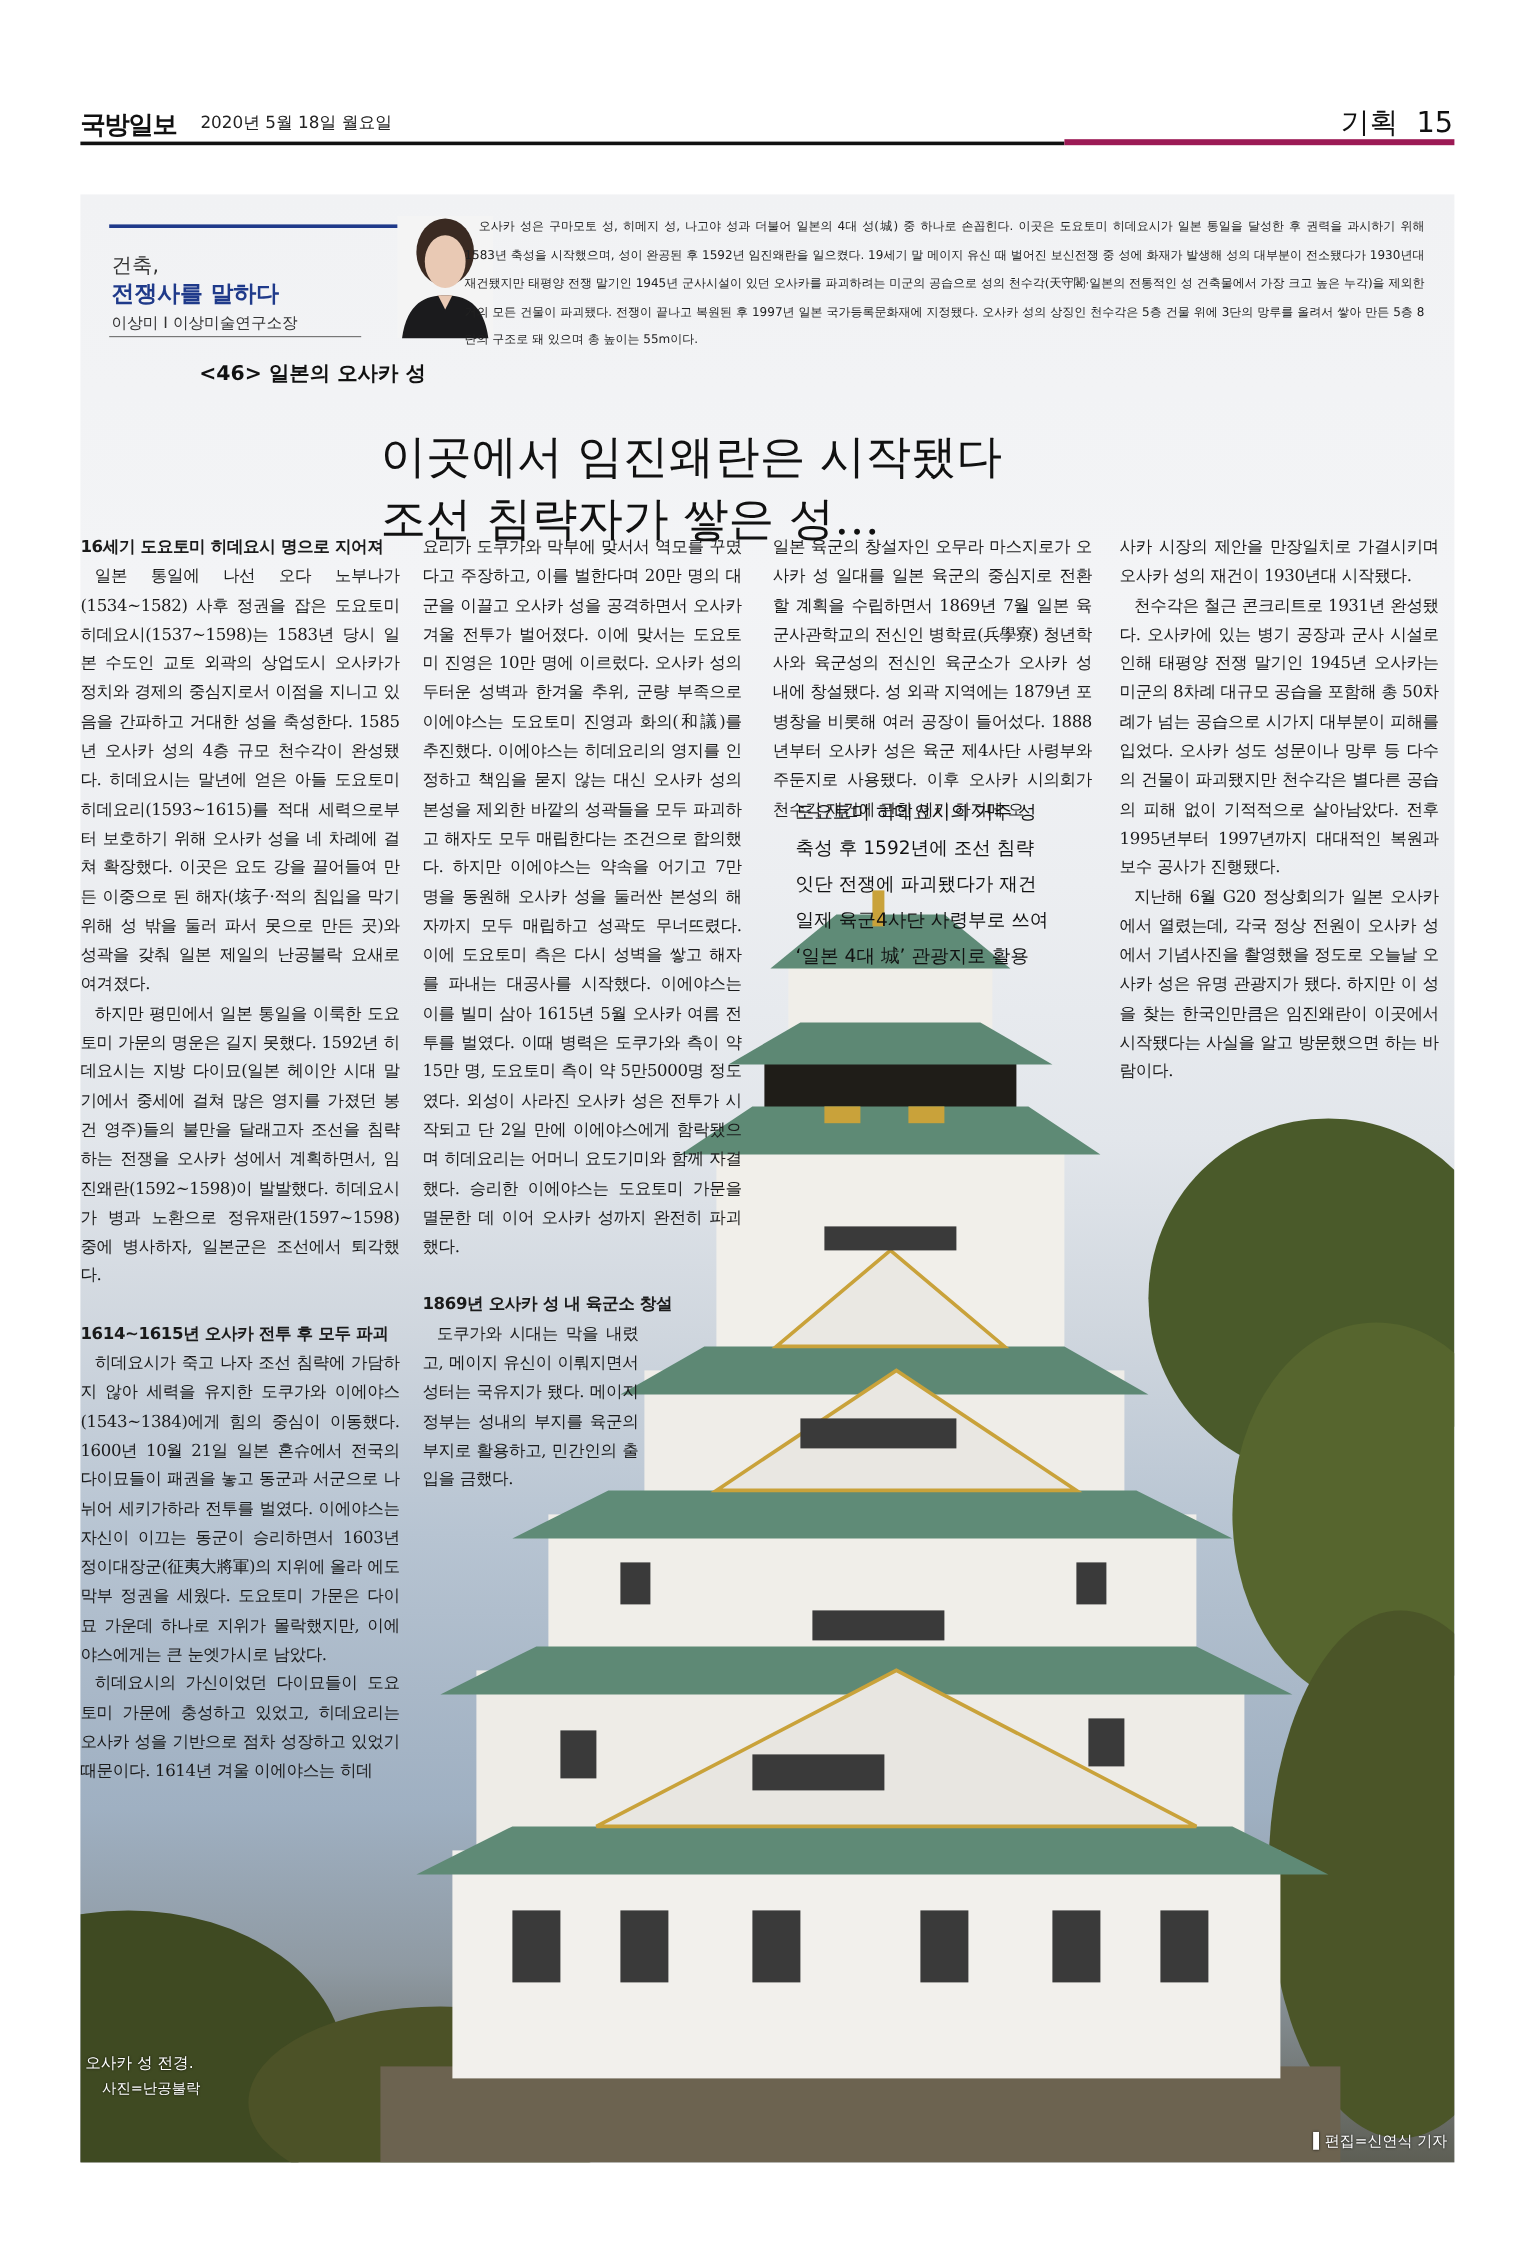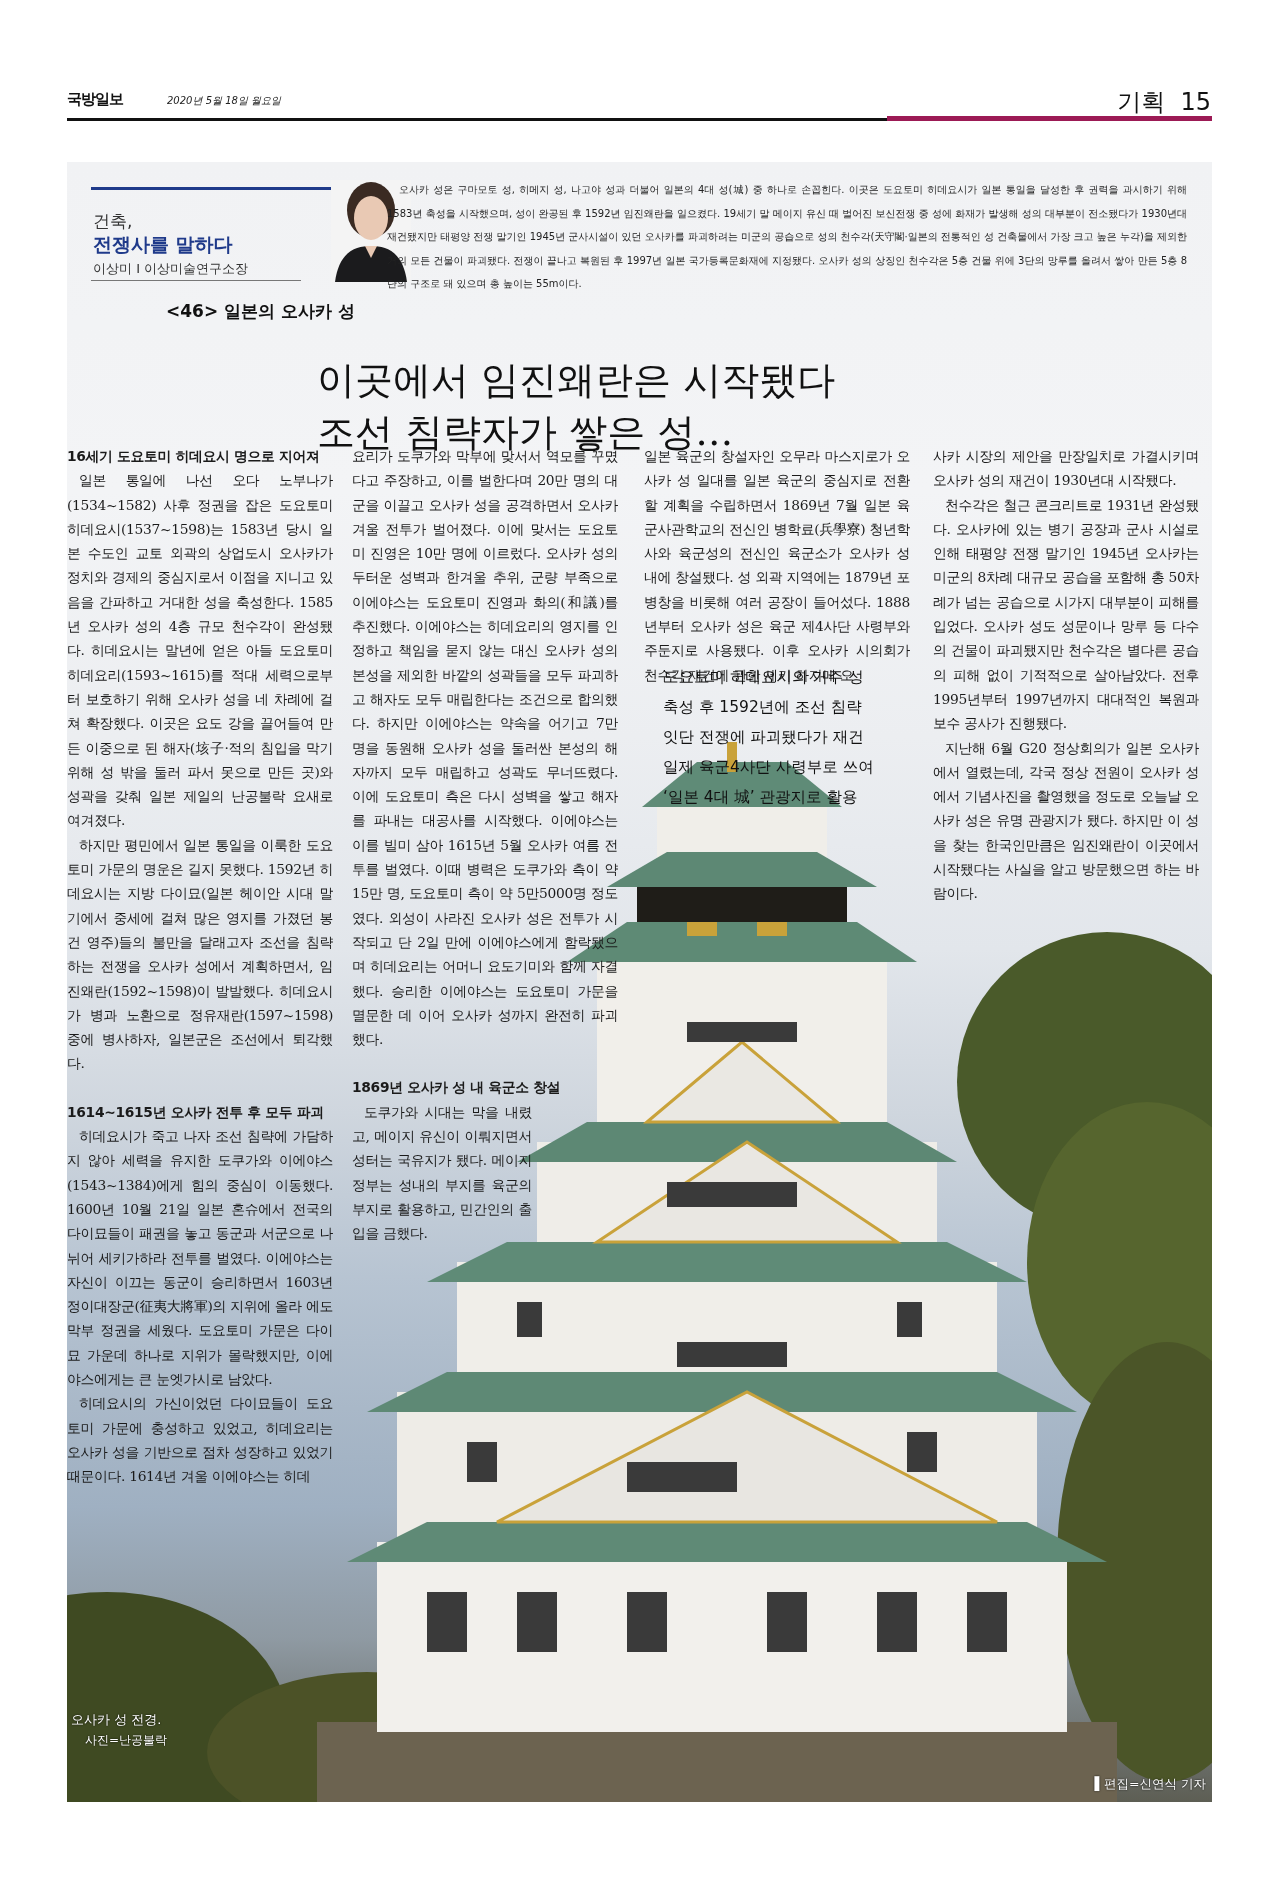--- a/index.html
+++ b/index.html
@@ -1,20 +1,20 @@
 <!DOCTYPE html>
 <html><head>
 <meta charset="utf-8">
 <style>
   html, body { margin:0; padding:0; }
   body { width:1280px; height:1881px; background:#ffffff; position:relative; overflow:hidden;
          font-family:"DejaVu Sans","Liberation Sans",sans-serif; color:#1a1a1a; }
   .masthead { position:absolute; left:67px; top:86px; width:1144px; height:36px; }
-  .masthead .paper-name { position:absolute; left:0; top:4px; font-size:15px; font-weight:bold; letter-spacing:-1px; color:#111; }
-  .masthead .date { position:absolute; left:100px; top:8px; font-size:10px; color:#222;font-style:italic; }
+  .masthead .paper-name { position:absolute; left:0; top:4px; font-size:21px; font-weight:bold; letter-spacing:-1px; color:#111; }
+  .masthead .date { position:absolute; left:100px; top:8px; font-size:14px; color:#222; }
   .masthead .section { position:absolute; right:0; top:0; font-size:24px; font-weight:normal; color:#111; }
   .rule-black { position:absolute; left:67px; top:118px; width:820px; height:3px; background:#111; }
   .rule-magenta { position:absolute; left:887px; top:116px; width:325px; height:5px; background:#9c1a55; }
 
   .article { position:absolute; left:67px; top:162px; width:1145px; height:1640px; overflow:hidden;
     background: linear-gradient(180deg,#f1f2f4 0%,#f3f4f6 20%,#eceef1 35%,#e2e6eb 48%,#cfd6de 58%,#b7c4d2 68%,#a9b8c8 76%,#9fb0c2 82%,#8f9aa3 90%,#5d5e54 100%); }
 
   .castle { position:absolute; left:0; top:0; width:1145px; height:1640px; }
 
   .series-box { position:absolute; left:24px; top:20px; width:282px; height:140px; }

